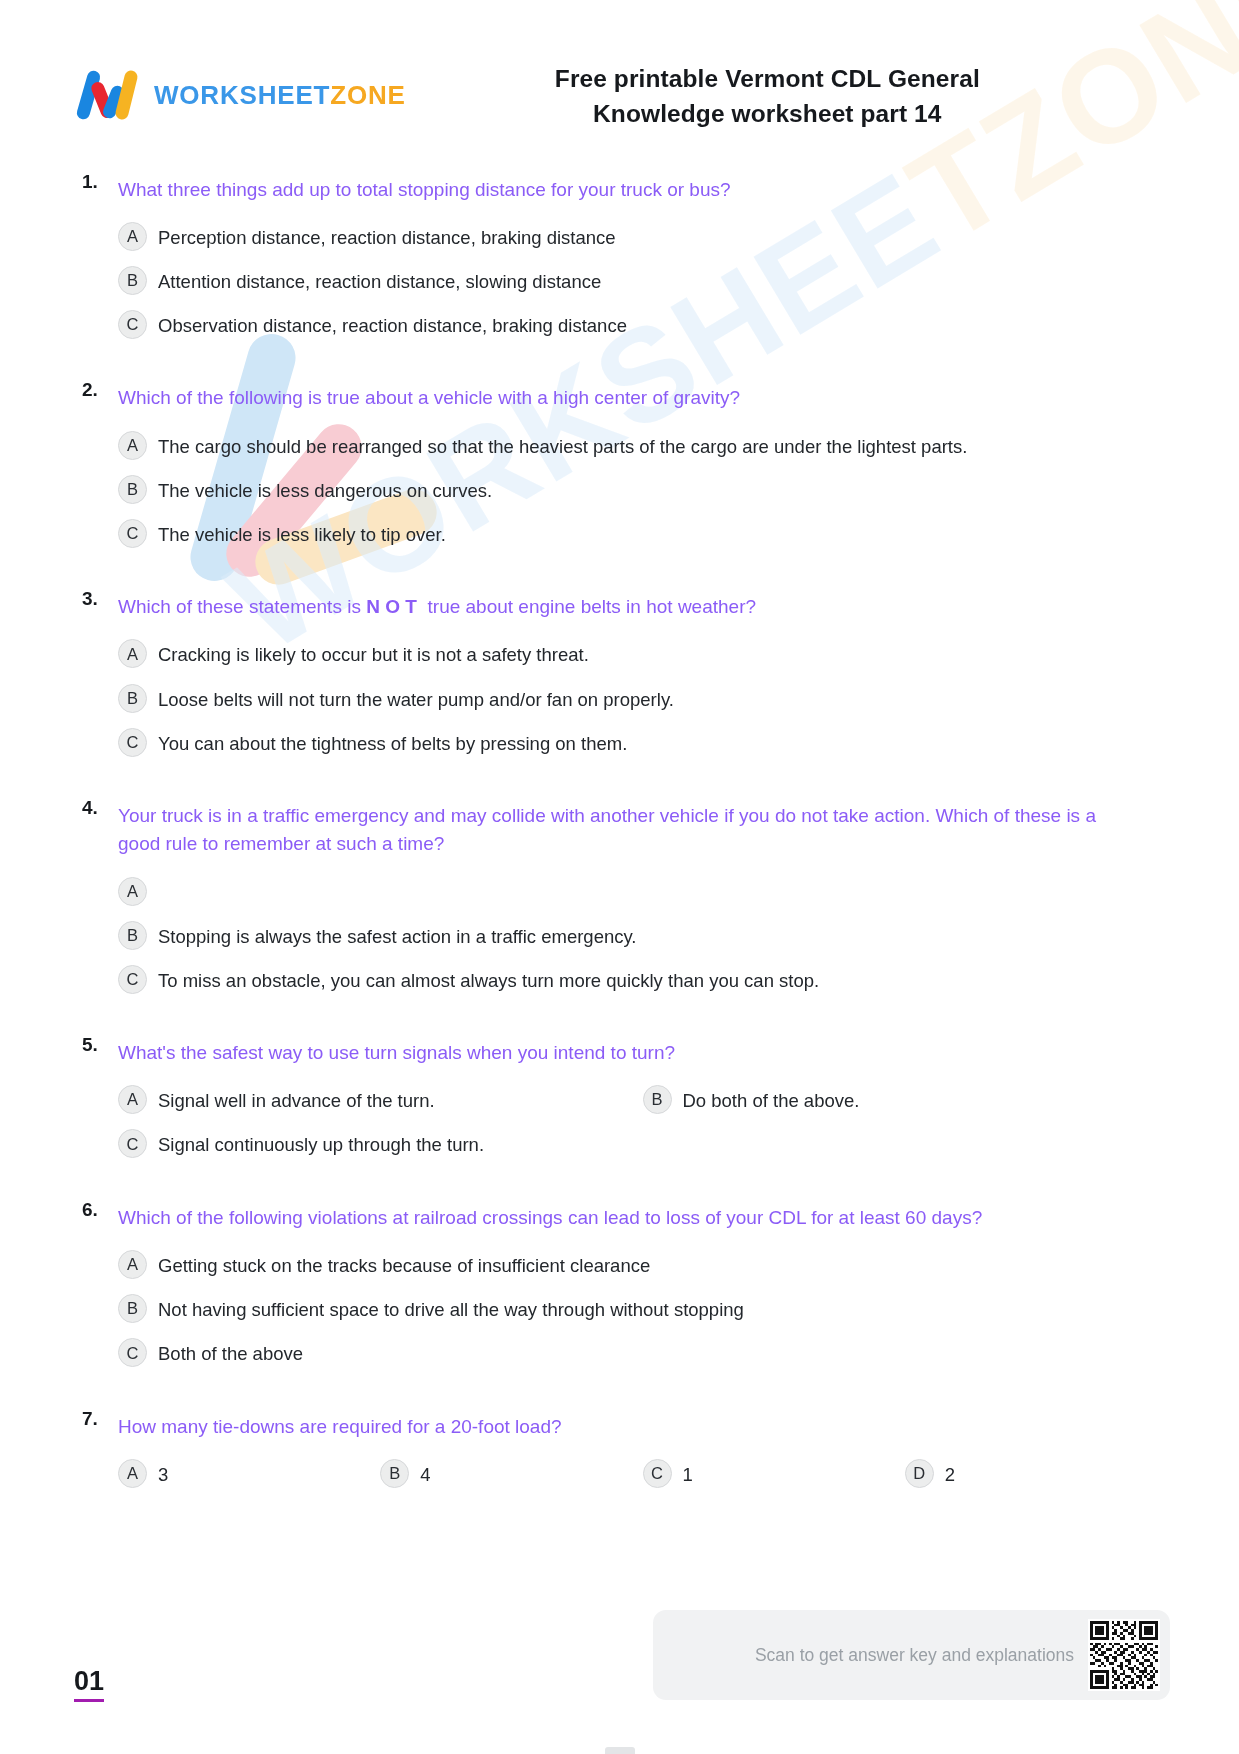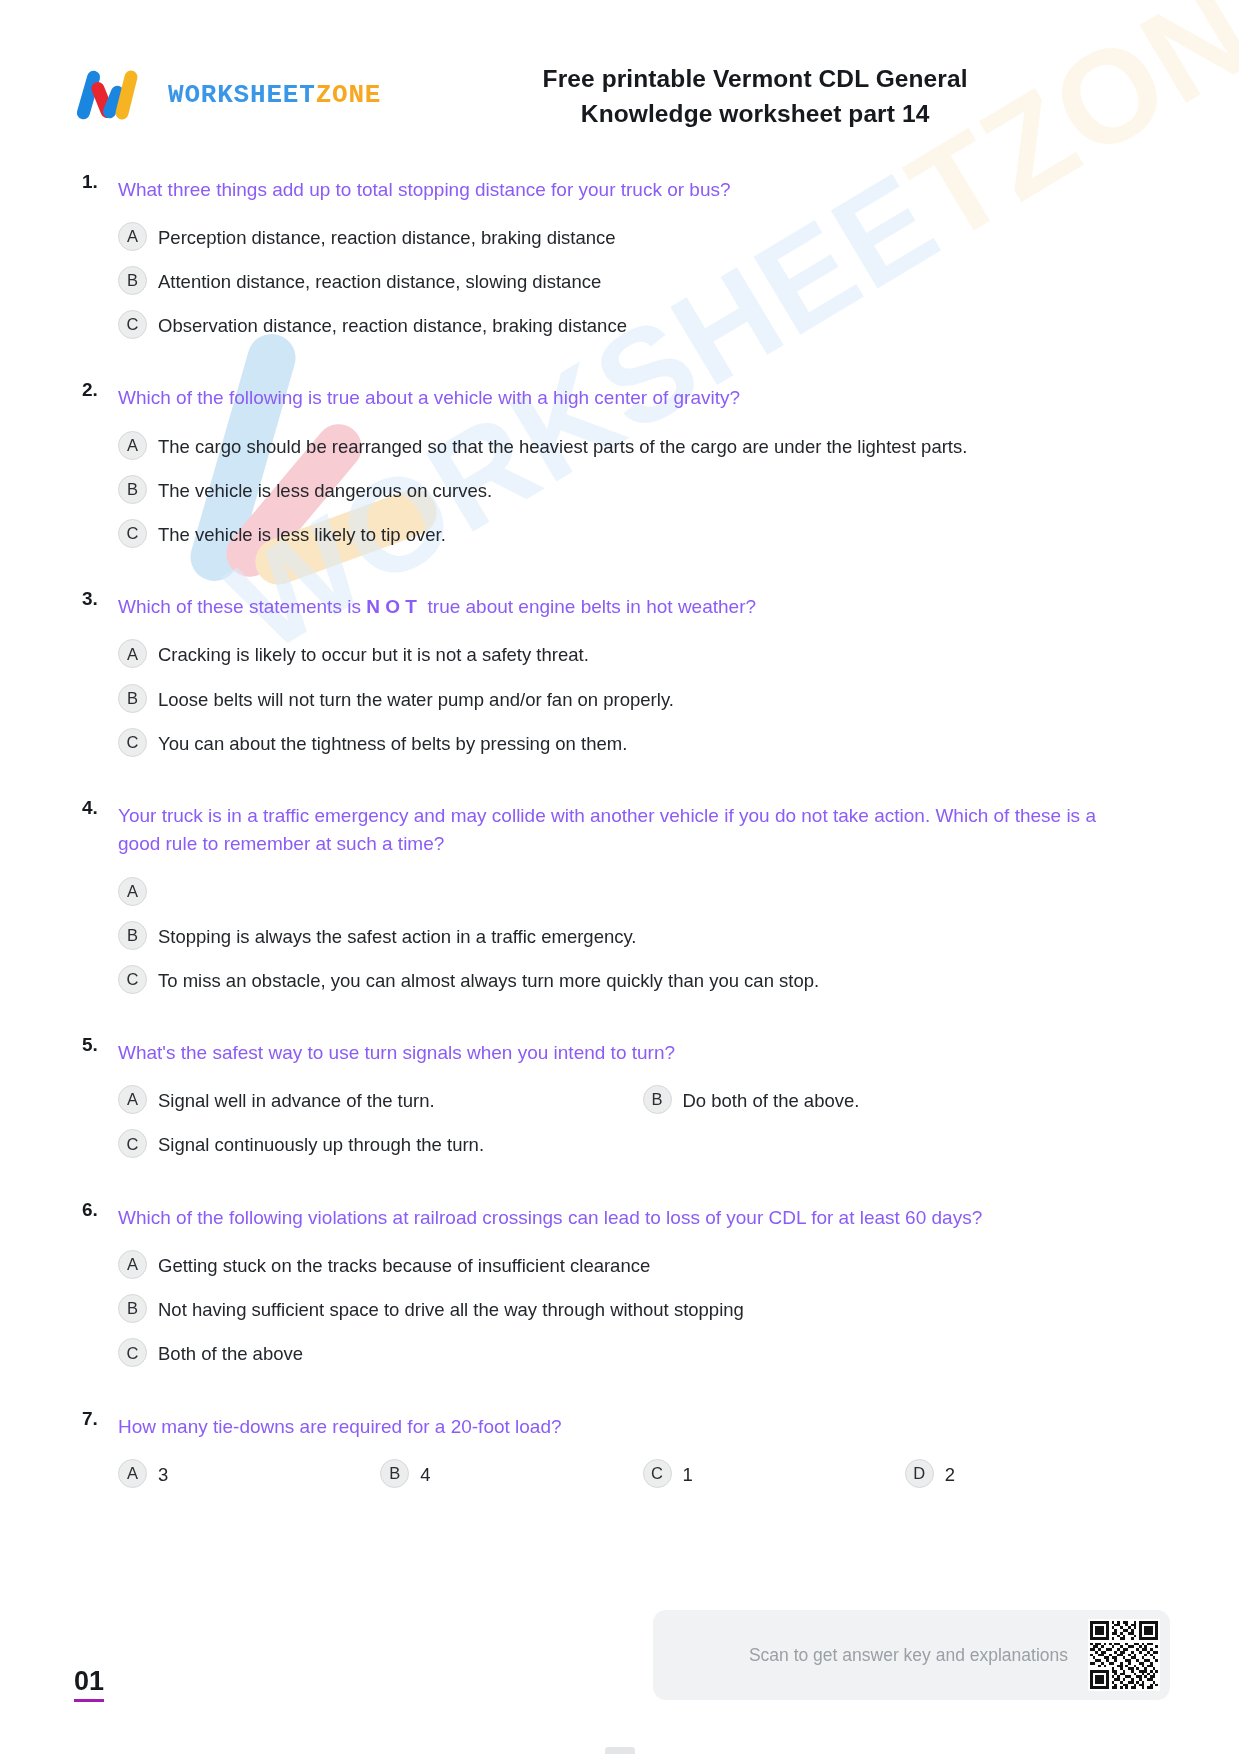--- a/index.html
+++ b/index.html
@@ -80,24 +80,23 @@
   .header {
     position: relative;
     z-index: 2;
     display: flex;
     align-items: flex-start;
     padding: 62px 70px 0 78px;
   }
   .brand {
     display: flex;
     align-items: center;
-    gap: 28px;
+    gap: 14px;
     flex: 0 0 auto;
     padding-top: 6px;
-    font-family: Liberation Mono, monospace;
   }
   .brand-mark {
     position: relative;
     width: 62px;
     height: 54px;
     flex: 0 0 auto;
   }
   .bm {
     position: absolute;
     border-radius: 10px;
@@ -225,21 +224,21 @@
     right: 69px;
     bottom: 54px;
     width: 517px;
     height: 90px;
     background: #f1f2f3;
     border-radius: 13px;
     display: flex;
     align-items: center;
     justify-content: flex-end;
     padding: 0 10px 0 0;
-    gap: 20px;
+    gap: 14px;
   }
   .scan-text {
     font-size: 17.5px;
     color: #9aa0a6;
     white-space: nowrap;
   }
   .qr {
     flex: 0 0 auto;
     width: 72px;
     height: 72px;

